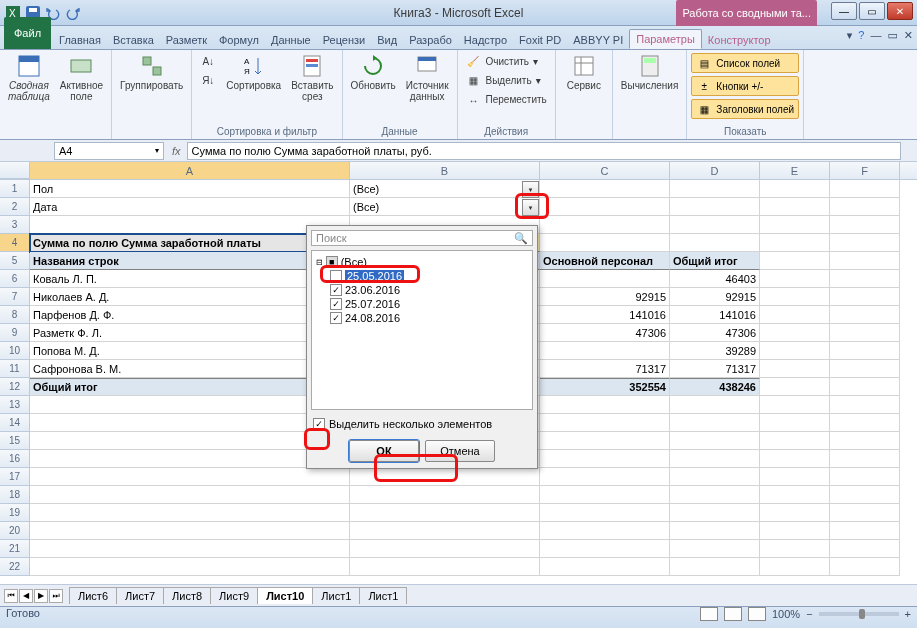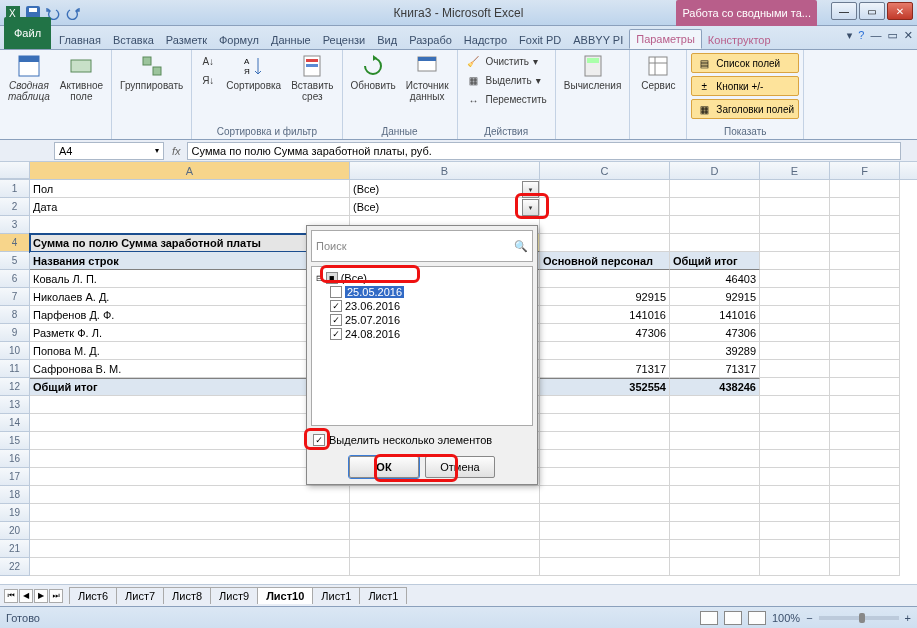--- a/index.html
+++ b/index.html
@@ -60,38 +60,38 @@
 .cell.hdr-b{background:#dce6f1; border-bottom:1px solid #808080;}
 .cell.tot{background:#dce6f1; border-top:1px solid #808080;}
 .cell.sel{outline:2px solid #1a4d8f; outline-offset:-1px; background:#e5e5e5;}
 
 .filter-dd { position:absolute; width:17px; height:17px; border:1px solid #888; background:linear-gradient(#fdfdfd,#dcdcdc); display:flex; align-items:center; justify-content:center; font-size:7px; color:#333; }
 
 .annot { position:absolute; border:3px solid #e11; border-radius:6px; pointer-events:none; }
 
 
 .filter-popup { position:absolute; left:306px; top:225px; width:232px; background:#f0f0f0; border:1px solid #888; box-shadow:2px 2px 6px rgba(0,0,0,.3); font-size:11px; }
-.fp-search { margin:4px; border:1px solid #aaa; background:#fff; height:32px; display:flex; align-items:center; padding:0 4px; color:#888; justify-content:space-between; }
+.fp-search { margin:4px; border:1px solid #aaa; background:#fff; height:16px; display:flex; align-items:center; padding:0 4px; color:#888; justify-content:space-between; }
 .fp-tree { margin:0 4px 4px; border:1px solid #aaa; background:#fff; height:160px; padding:4px; overflow:auto; }
 .fp-item { display:flex; align-items:center; gap:3px; padding:1px 0 1px 14px; }
 .fp-item.root{padding-left:0;}
 .fp-check { width:12px; height:12px; border:1px solid #888; background:#fff; display:inline-flex; align-items:center; justify-content:center; font-size:9px; }
 .fp-sel { background:#316ac5; color:#fff; padding:0 2px; }
 .fp-multi { display:flex; align-items:center; gap:4px; padding:4px 6px; }
 .fp-btns { display:flex; gap:6px; justify-content:center; padding:6px; }
 .fp-btn { width:70px; height:22px; border:1px solid #888; background:linear-gradient(#fdfdfd,#e0e0e0); border-radius:2px; font-size:11px; }
 .fp-btn.primary{outline:1px solid #3a7bd5;font-weight:bold;}
 
 
 .sheet-tabs { position:absolute; bottom:22px; left:0; right:0; height:22px; background:#e9eef6; border-top:1px solid #bccadb; display:flex; align-items:center; font-size:11px; padding-left:4px; }
 .nav-arrows { display:flex; gap:1px; margin-right:6px; }
 .nav-arrows span{width:14px;height:14px;border:1px solid #aaa;background:#fdfdfd;display:flex;align-items:center;justify-content:center;font-size:8px;}
 .stab { padding:2px 8px; border:1px solid #aaa; border-bottom:none; background:#e9eef6; margin-right:-1px; }
 .stab.active{background:#fff;font-weight:bold;}
-.statusbar { position:absolute; bottom:0; left:0; right:0; height:22px; background:linear-gradient(#dbe7f4,#cfdff0); border-top:1px solid #8ba0bc; display:flex; align-items:center; justify-content:space-between; padding:0 6px; font-size:11px; color:#3b4f6b; }
+.statusbar { position:absolute; bottom:0; left:0; right:0; height:22px; background:linear-gradient(#dbe7f4,#cfdff0); border-top:1px solid #8ba0bc; display:flex; align-items:flex-start; justify-content:space-between; padding:0 6px; font-size:11px; color:#3b4f6b; }
 .status-r{display:flex;align-items:center;gap:6px;}
 .view-btn{width:18px;height:14px;border:1px solid #888;background:#fdfdfd;}
 .zoom-slider{width:80px;height:4px;background:#bccadb;position:relative;}
 .zoom-slider::after{content:"";position:absolute;left:50%;top:-3px;width:6px;height:10px;background:#888;border-radius:2px;}
 svg{display:block;}
 </style>
 </head>
 <body>
 
 <div class="titlebar">
@@ -260,39 +260,39 @@
           </div>
       </div>
     </div>
     <div class="rgroup-label">Действия</div>
   </div>
   <div class="rgroup">
     <div class="rgroup-body">
         <div class="big-btn">
           <span class="ico">
             <svg width="24" height="24">
+              <rect x="3" y="3" width="18" height="18" fill="#fff" stroke="#888"></rect>
+              <path d="M3 9 H21 M9 3 V21" stroke="#888"></path>
+            </svg>
+          </span>
+          <span>Сервис</span>
+        </div>
+      </div>
+    <div class="rgroup-label"></div>
+  </div>
+  <div class="rgroup">
+    <div class="rgroup-body">
+        <div class="big-btn">
+          <span class="ico">
+            <svg width="24" height="24">
               <rect x="4" y="2" width="16" height="20" fill="#eee" stroke="#888"></rect>
               <rect x="6" y="4" width="12" height="5" fill="#afa"></rect>
             </svg>
           </span>
           <span>Вычисления</span>
-        </div>
-      </div>
-    <div class="rgroup-label"></div>
-  </div>
-  <div class="rgroup">
-    <div class="rgroup-body">
-        <div class="big-btn">
-          <span class="ico">
-            <svg width="24" height="24">
-              <rect x="3" y="3" width="18" height="18" fill="#fff" stroke="#888"></rect>
-              <path d="M3 9 H21 M9 3 V21" stroke="#888"></path>
-            </svg>
-          </span>
-          <span>Сервис</span>
         </div>
       </div>
     <div class="rgroup-label"></div>
   </div>
   <div class="rgroup">
     <div class="rgroup-body">
       <div class="small-stack">
         <div class="toggle-btn">
             <span class="ico16">▤</span>
             <span>Список полей</span>

